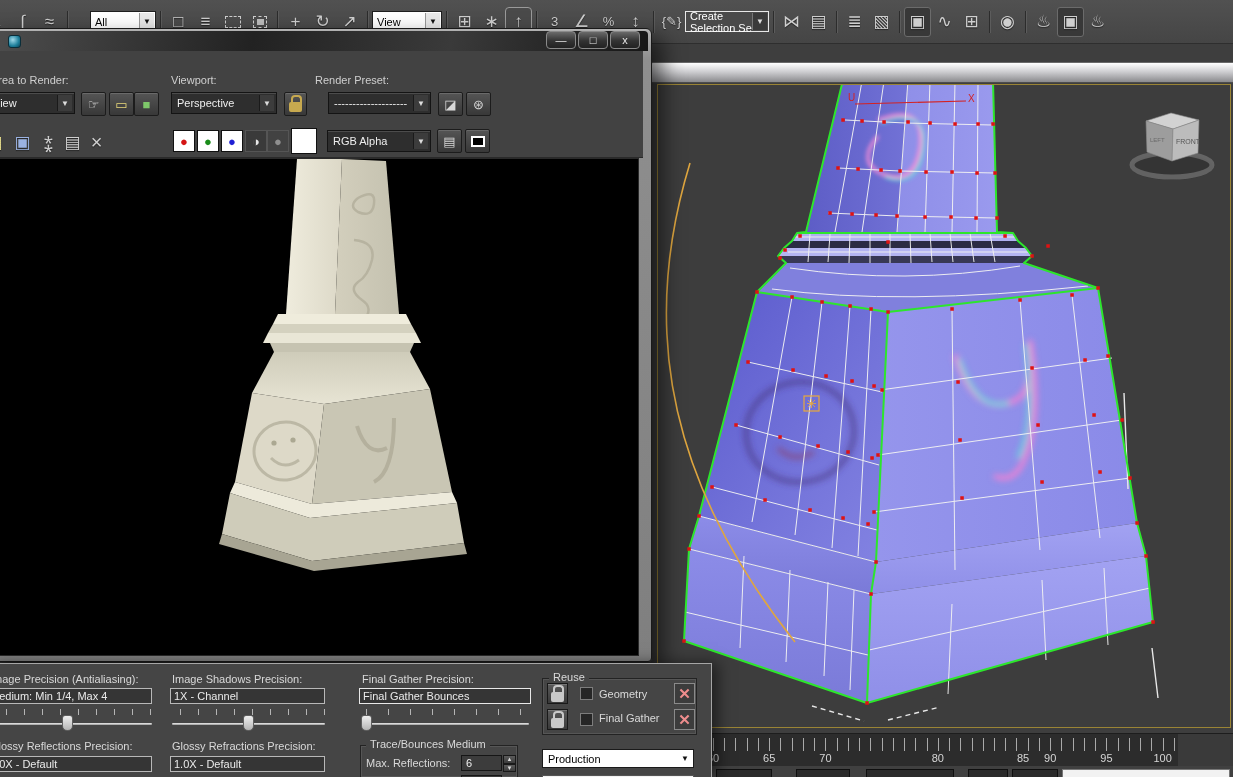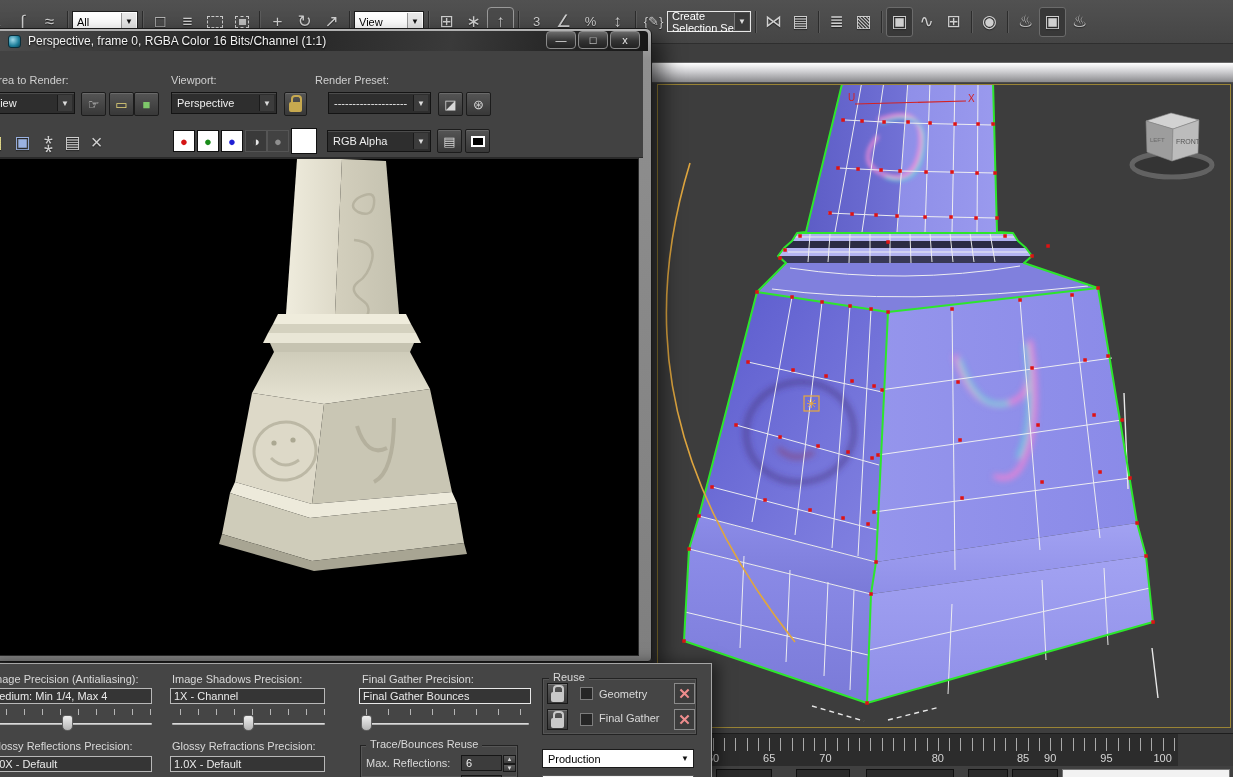--- a/index.html
+++ b/index.html
@@ -82,21 +82,21 @@
 </head>
 <body>
 
 <div id="stage">
 
   <div class="main-toolbar">
       <span class="tb-icon" style="margin-left: -18px;">↖</span>
       <span class="tb-icon">∫</span>
       <span class="tb-icon">≈</span>
       <div class="tb-sep"></div>
-      <div class="tb-combo" style="width: 66px;">
+      <div class="tb-combo" style="width: 66px; margin-left: 18px;">
         <span>All</span>
         <span class="arr">▼</span>
       </div>
       <div class="tb-sep"></div>
       <span class="tb-icon">□</span>
       <span class="tb-icon">≡</span>
       <div class="tb-icon">
         <span class="dash-rect"></span>
       </div>
       <div class="tb-icon">
@@ -340,21 +340,20 @@
     <div class="stub" style="left:144px;width:54px"></div>
     <div class="stub" style="left:214px;width:88px"></div>
     <div class="stub" style="left:316px;width:40px"></div>
     <div class="stub" style="left:360px;width:46px"></div>
     <div class="stub white" style="left:410px;width:168px"></div>
   </div>
 
   <div class="rfw">
     <div class="rfw-title">
       <div class="ticon"></div>
-      <div class="ttext">Perspective, frame 0, RGBA Color 16 Bits/Channel (1:1)</div>
     </div>
     <div class="capbtn" style="left:559px">—</div>
     <div class="capbtn" style="left:591px">□</div>
     <div class="capbtn" style="left:623px">x</div>
 
     <div class="rfw-controls">
 
       <div class="rlabel" style="left:0px;top:23px">Area to Render:</div>
       <div class="rlabel" style="left:180px;top:23px">Viewport:</div>
       <div class="rlabel" style="left:324px;top:23px">Render Preset:</div>
@@ -490,21 +489,21 @@
     <div class="mlabel" style="left:184px;top:76px">Glossy Refractions Precision:</div>
     <div class="mbox" style="left:182px;top:92px;width:155px">1.0X - Default</div>
 
     <div class="mlabel" style="left:374px;top:9px">Final Gather Precision:</div>
     <div class="mbox" style="left:371px;top:24px;width:172px;border-color:#e8e8e8">Final Gather Bounces</div>
     <div class="ticks wide" style="left:378px;top:45px;width:160px"></div>
     <div class="track" style="left:373px;top:59px;width:168px"></div>
     <div class="thumb" style="left:373px;top:51px"></div>
 
     <div class="fieldset" style="left:372px;top:81px;width:158px;height:33px"></div>
-    <div class="fieldlegend" style="left:378px;top:74px">Trace/Bounces Reuse</div>
+    <div class="fieldlegend" style="left:378px;top:74px">Trace/Bounces Medium</div>
     <div class="mlabel" style="left:378px;top:93px">Max. Reflections:</div>
     <div class="spin" style="left:473px;top:91px;width:41px">6</div>
     <div class="spinarrows" style="left:515px;top:91px">
       <div>▲</div>
       <div>▼</div>
     </div>
     <div class="spin" style="left:473px;top:111px;width:41px;height:3px"></div>
 
     <div class="fieldset" style="left:554px;top:14px;width:155px;height:57px"></div>
     <div class="fieldlegend" style="left:561px;top:7px">Reuse</div>

